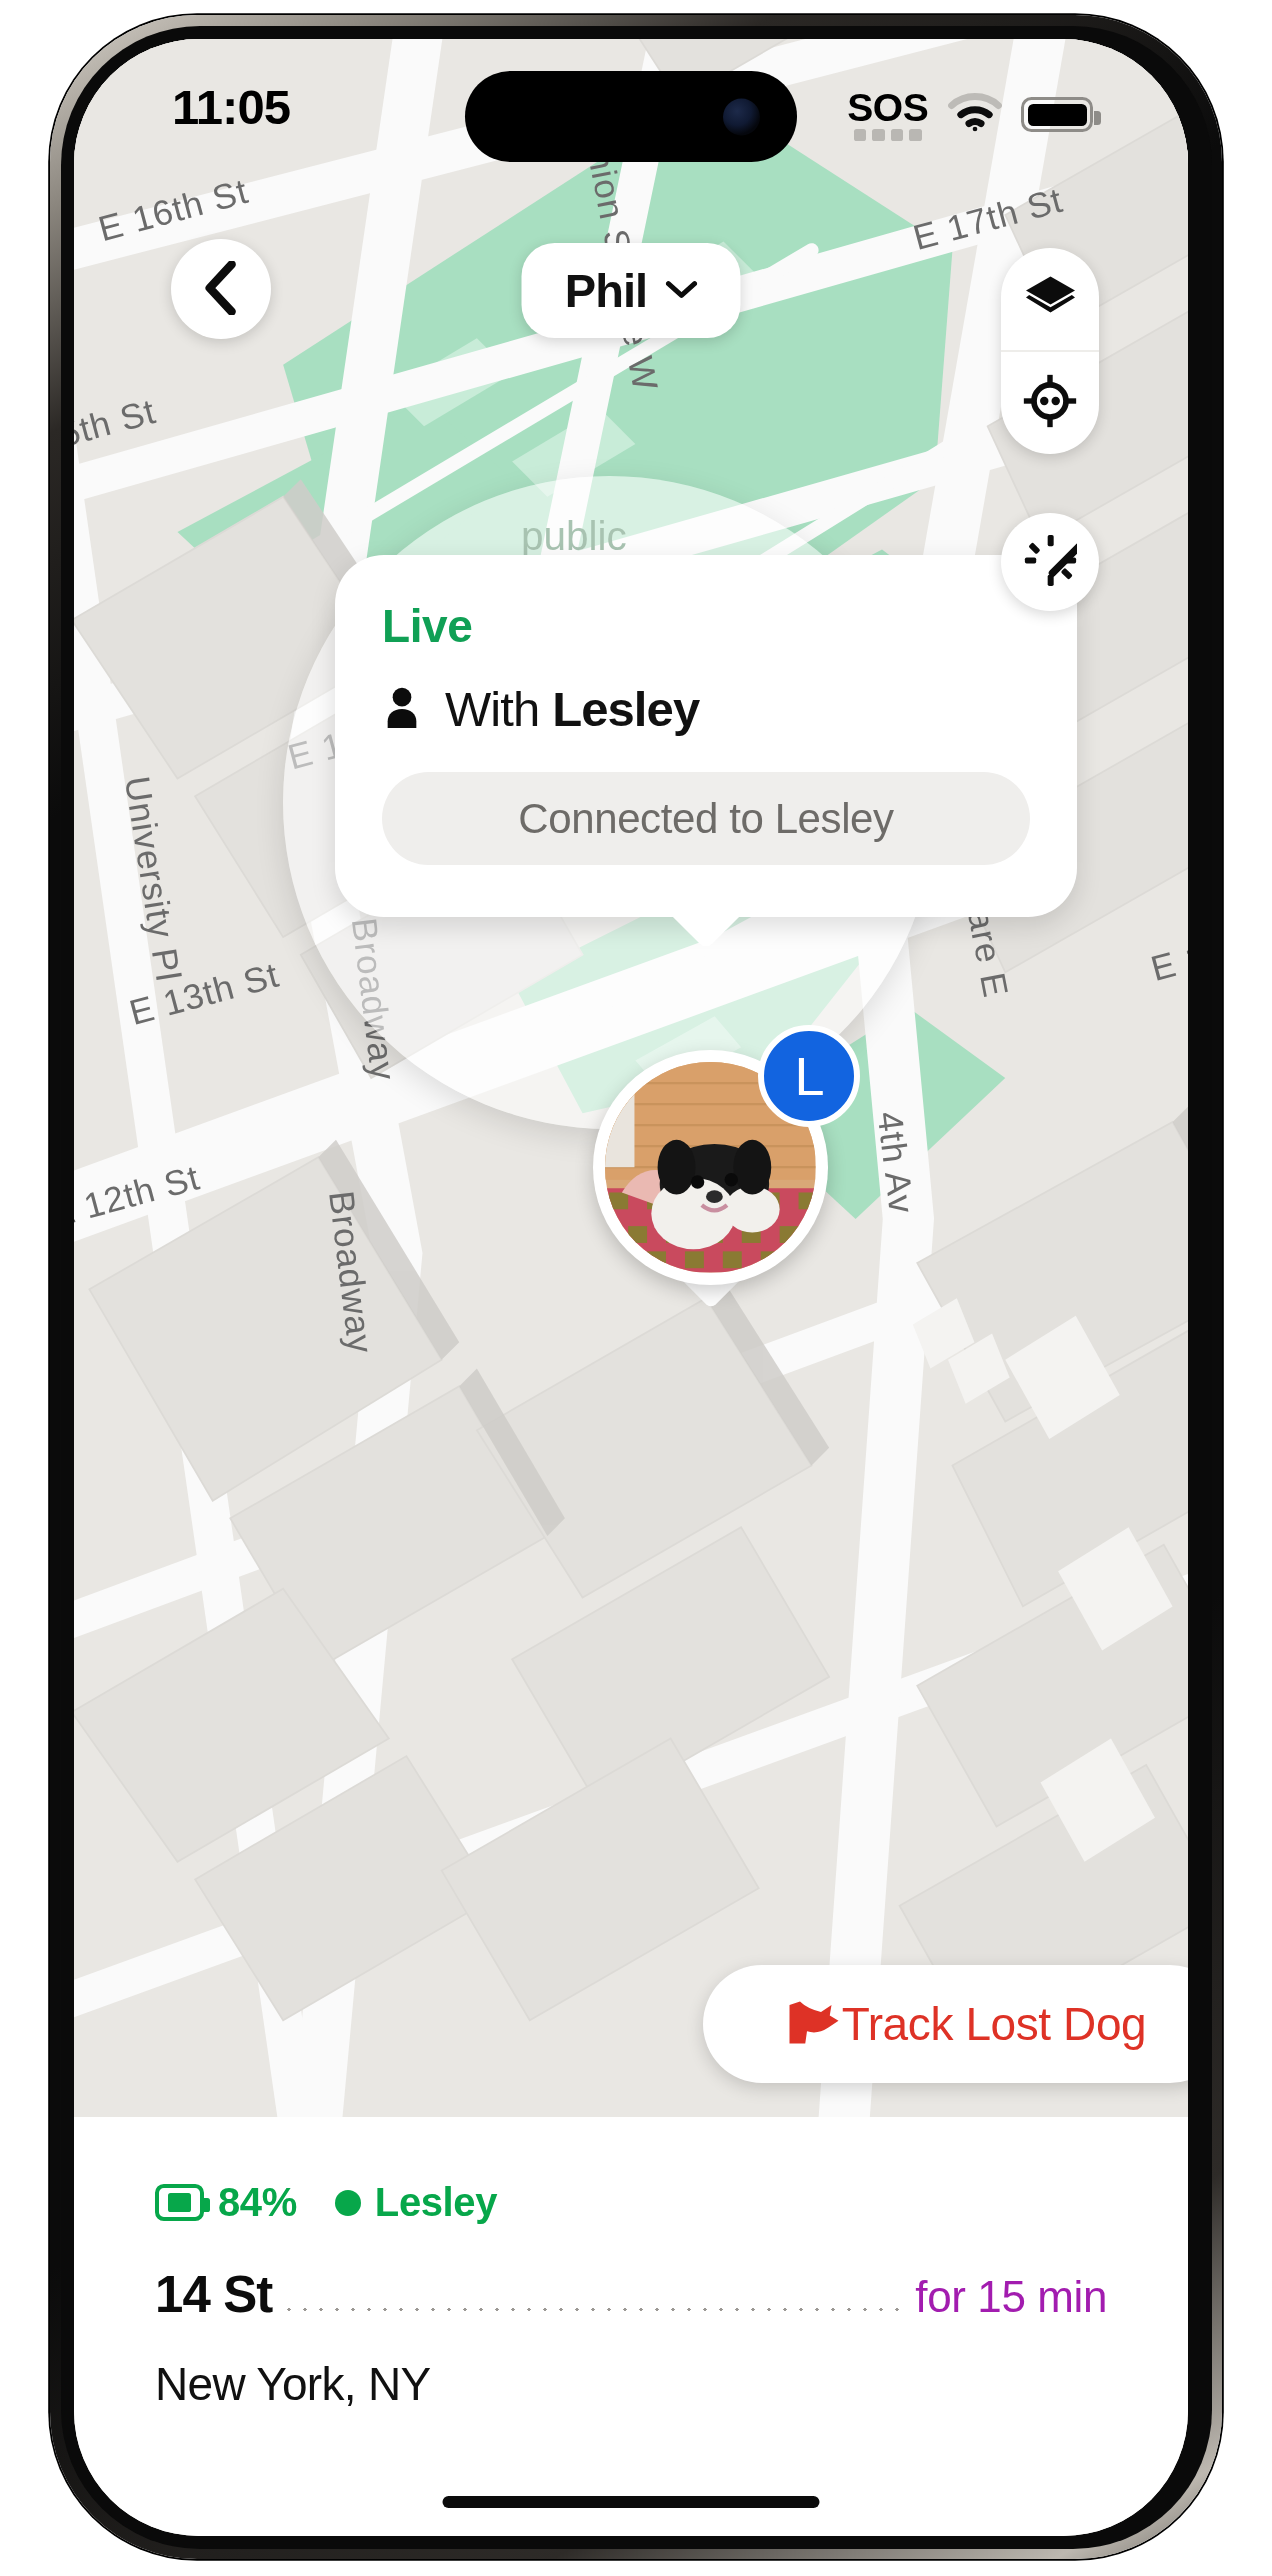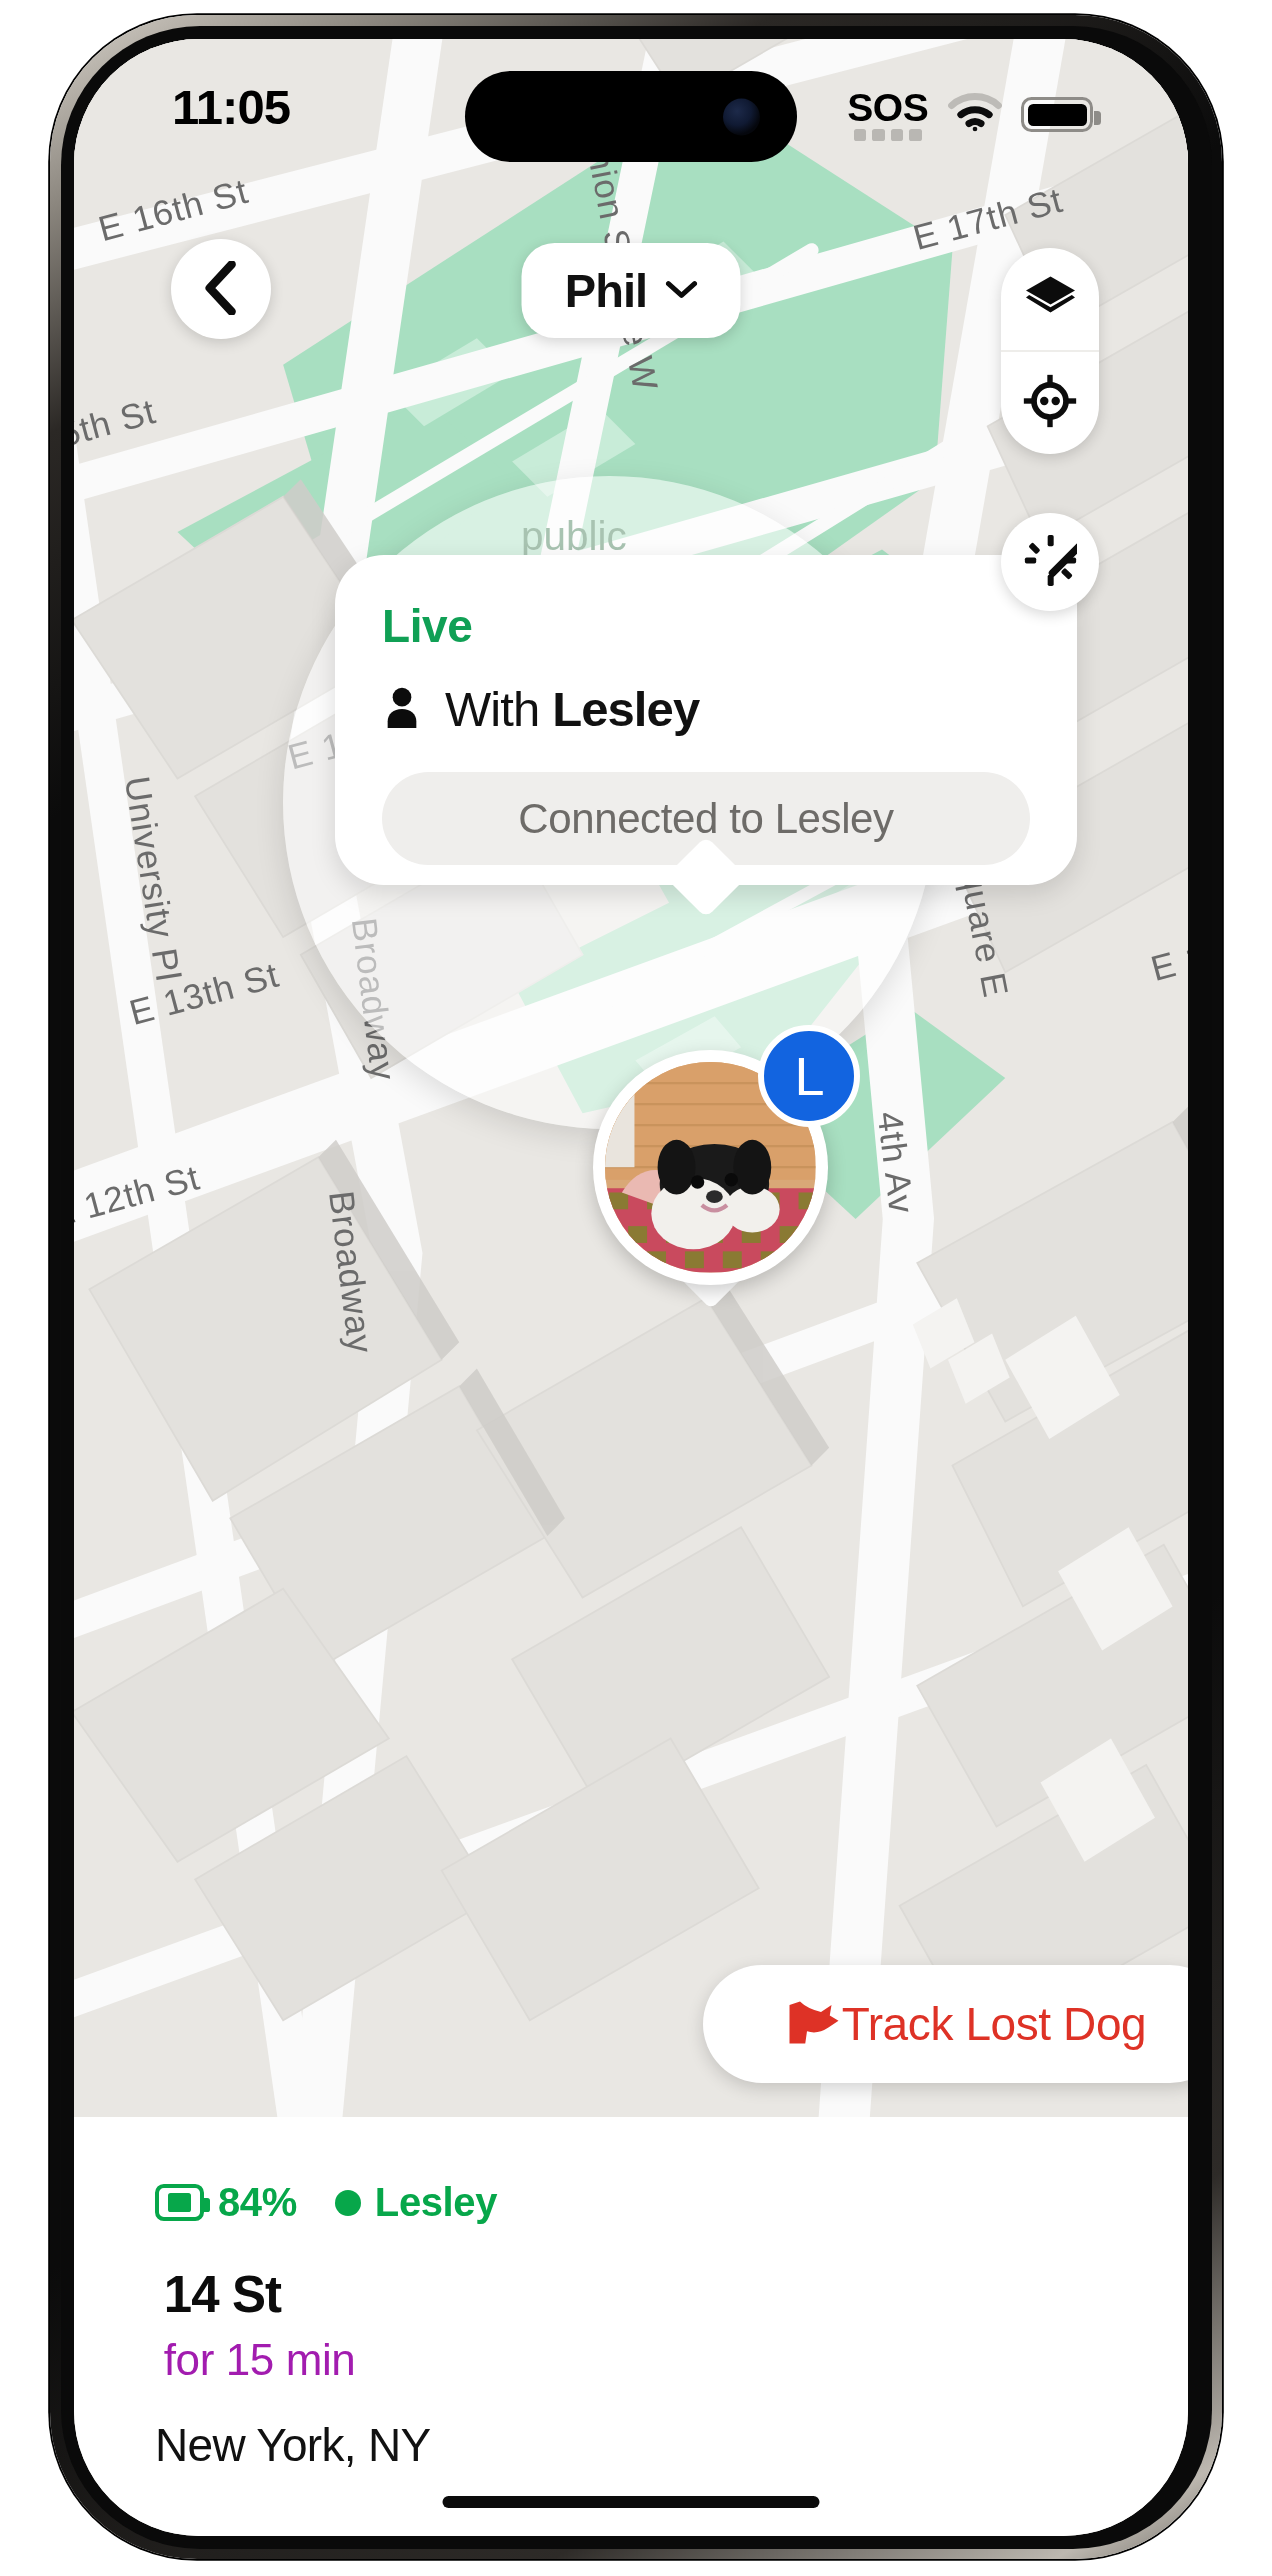--- a/index.html
+++ b/index.html
@@ -115,21 +115,21 @@
   
   .accuracy{
     position:absolute; left:209px; top:437px; width:653px; height:653px;
     border-radius:50%; background:rgba(255,255,255,.55);
     box-shadow:0 8.8px 30px rgba(0,0,0,.12); z-index:10;
   }
 
   
   .callout{
     position:absolute; left:261px; top:516px; width:742px;
-    background:#fff; border-radius:49px; padding:44px 47px 20px 47px;
+    background:#fff; border-radius:49px; padding:44px 47px 52px 47px;
     box-shadow:0 8.8px 26px rgba(0,0,0,.13); z-index:25;
   }
   .callout .live{ font-size:46px; font-weight:bold; letter-spacing:-0.4px; }
   .callout .with-row{
     display:flex; align-items:center; gap:23px; margin-top:28px;
   }
   .callout .with-text{ font-size:49px; color:#111; letter-spacing:-0.9px; }
   .callout .with-text b{ font-weight:bold; }
   .callout .conn{
     margin-top:35px; height:93px; border-radius:47px; background:#efeeec;
@@ -185,21 +185,21 @@
   .batt-sm{
     width:49px; height:37px; border:4.4px solid currentColor; border-radius:8.8px;
     position:relative; display:flex; align-items:center; justify-content:center;
   }
   .batt-sm::after{ content:""; position:absolute; right:-9.7px; top:9.7px;
     width:5.3px; height:14px; background:currentColor; border-radius:0 2.6px 2.6px 0; }
   .batt-sm i{ width:23px; height:19.3px; background:currentColor; border-radius:2.6px; display:block; }
   .dot{ width:26px; height:26px; border-radius:50%; background:currentColor; display:block; }
 
   .sheet-row2{
-    display:flex; align-items:baseline; margin-top:40px; width:100%;flex-direction:column;
+    display:flex; align-items:baseline; margin-top:40px; width:100%;
   }
   .place{ font-size:51px; font-weight:bold; color:#0c0c0c; letter-spacing:-0.9px; white-space:nowrap; }
   .dots-fill{
     flex:1; margin:0 8.8px 10.5px 8.8px; height:5.3px;
     background-image:radial-gradient(circle, #9b9894 1.6px, transparent 1.8px);
     background-size:16px 5.3px; background-repeat:repeat-x; background-position:0 center;
   }
   .duration{ font-size:44px; color:#a21caf; letter-spacing:-0.4px; white-space:nowrap; }
   .city{ margin-top:33px; font-size:46px; color:#111; letter-spacing:-0.7px; }
 

